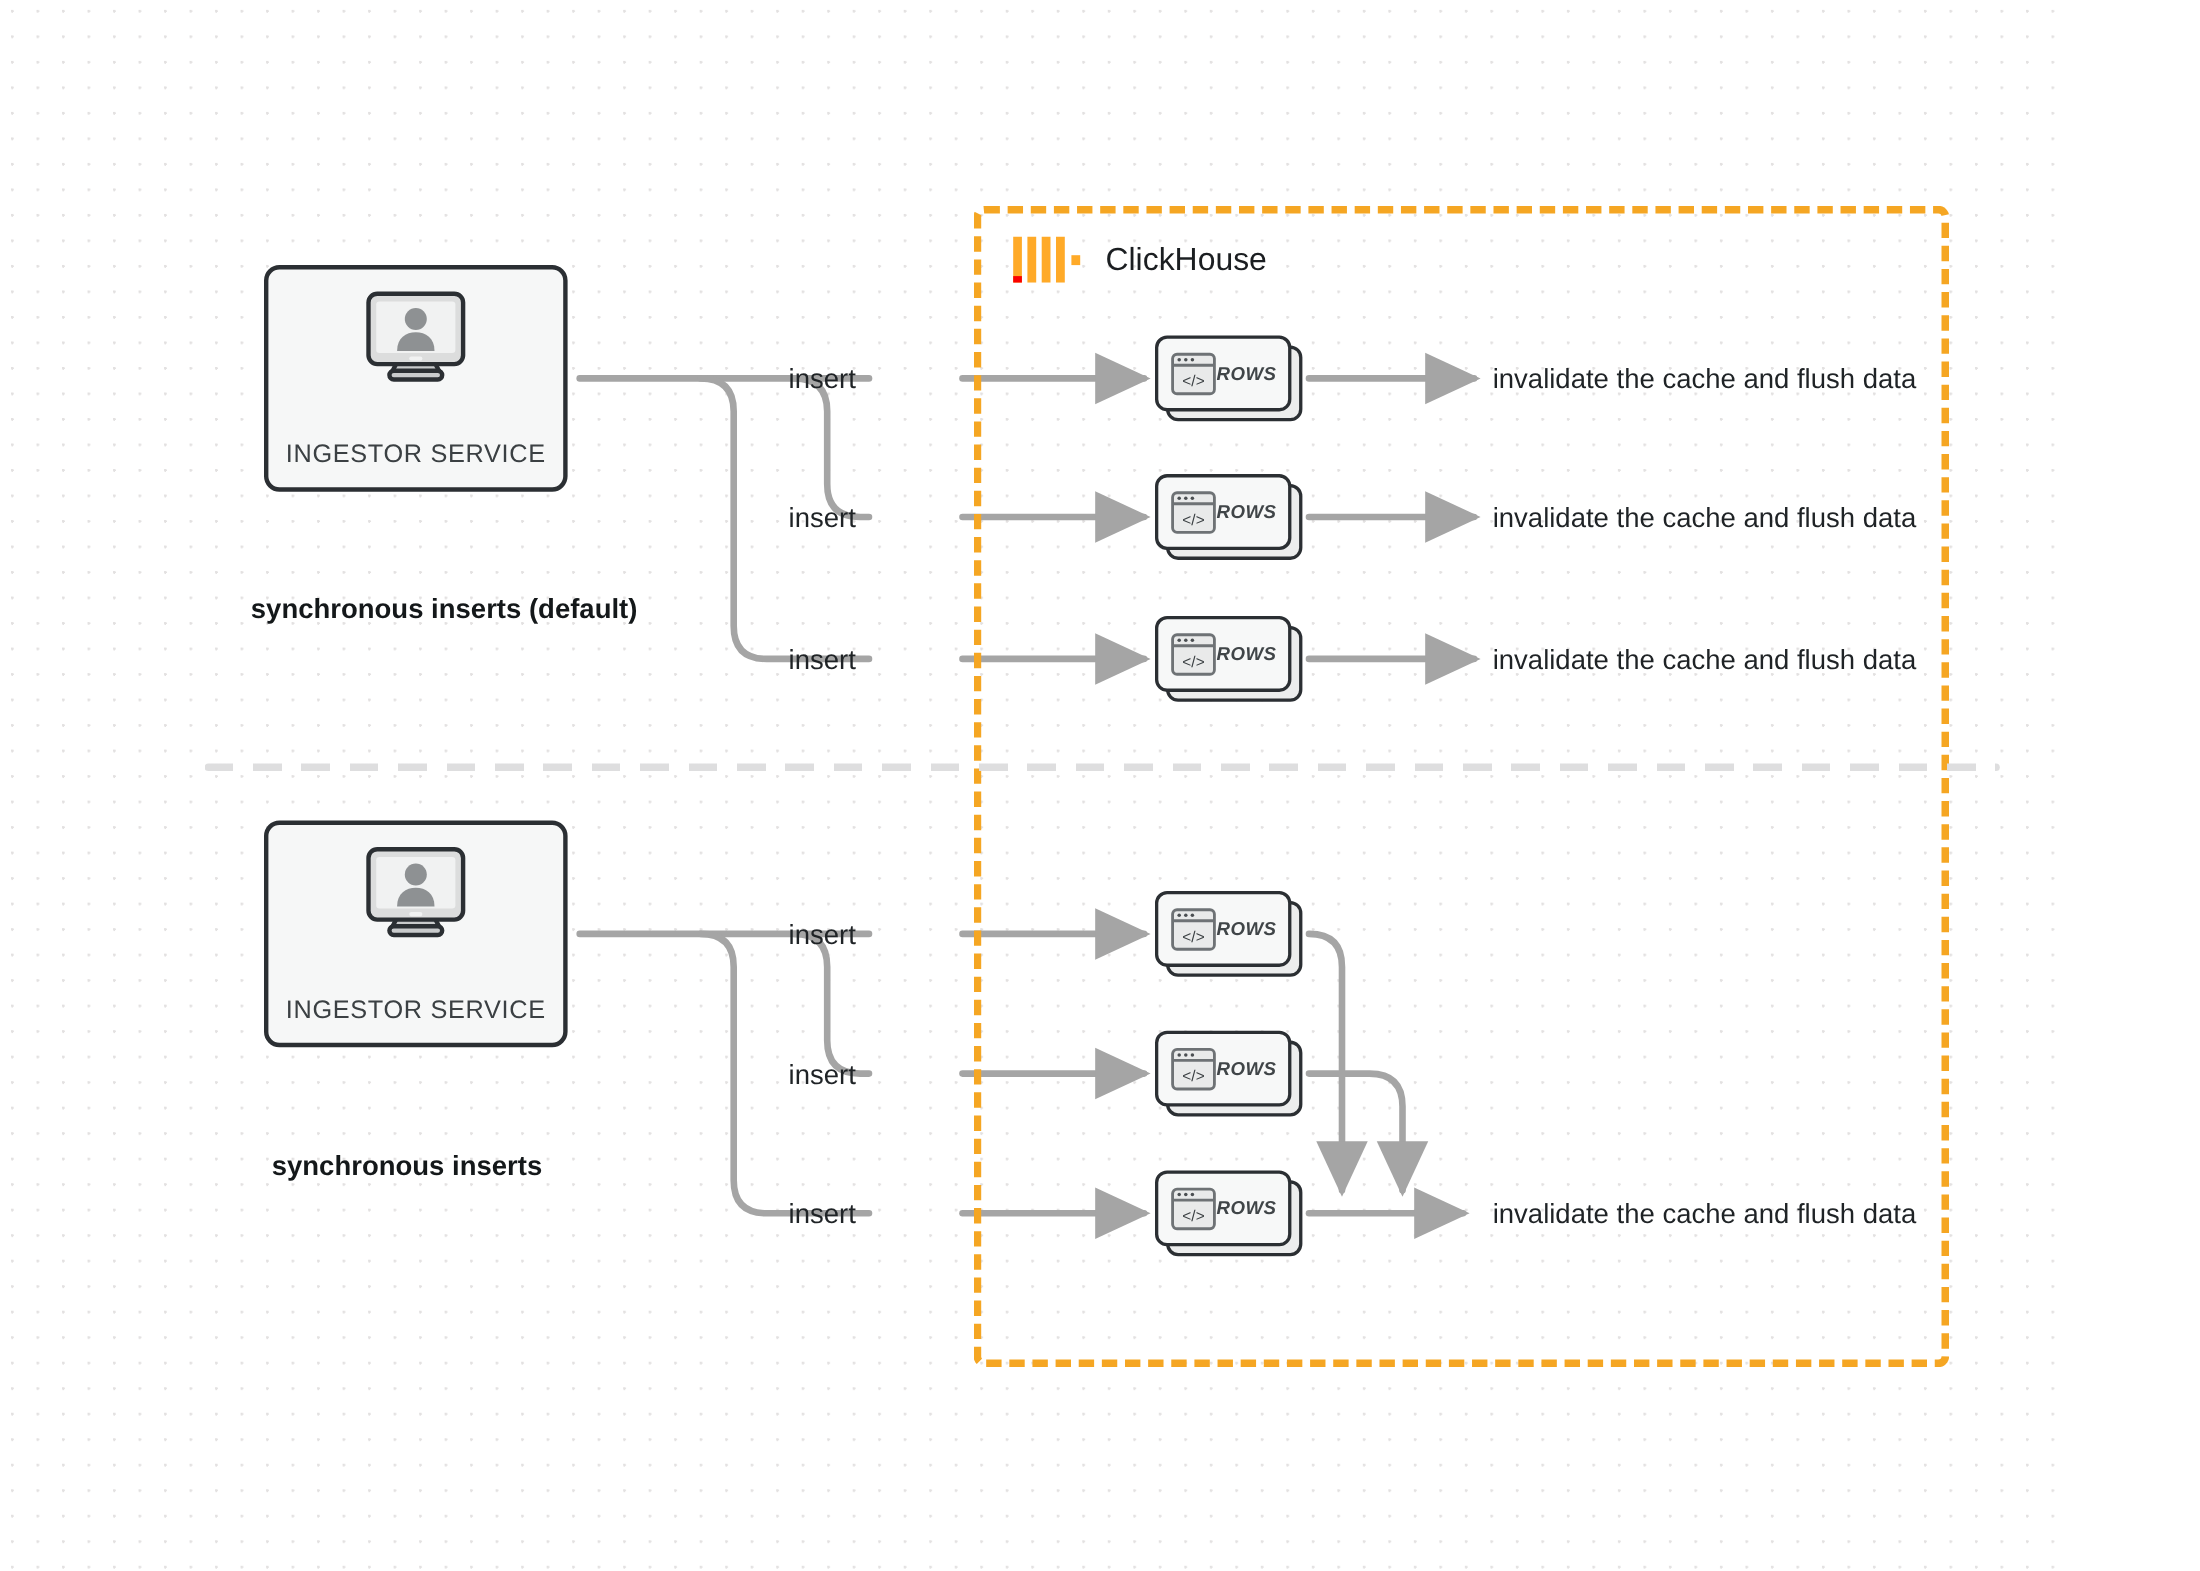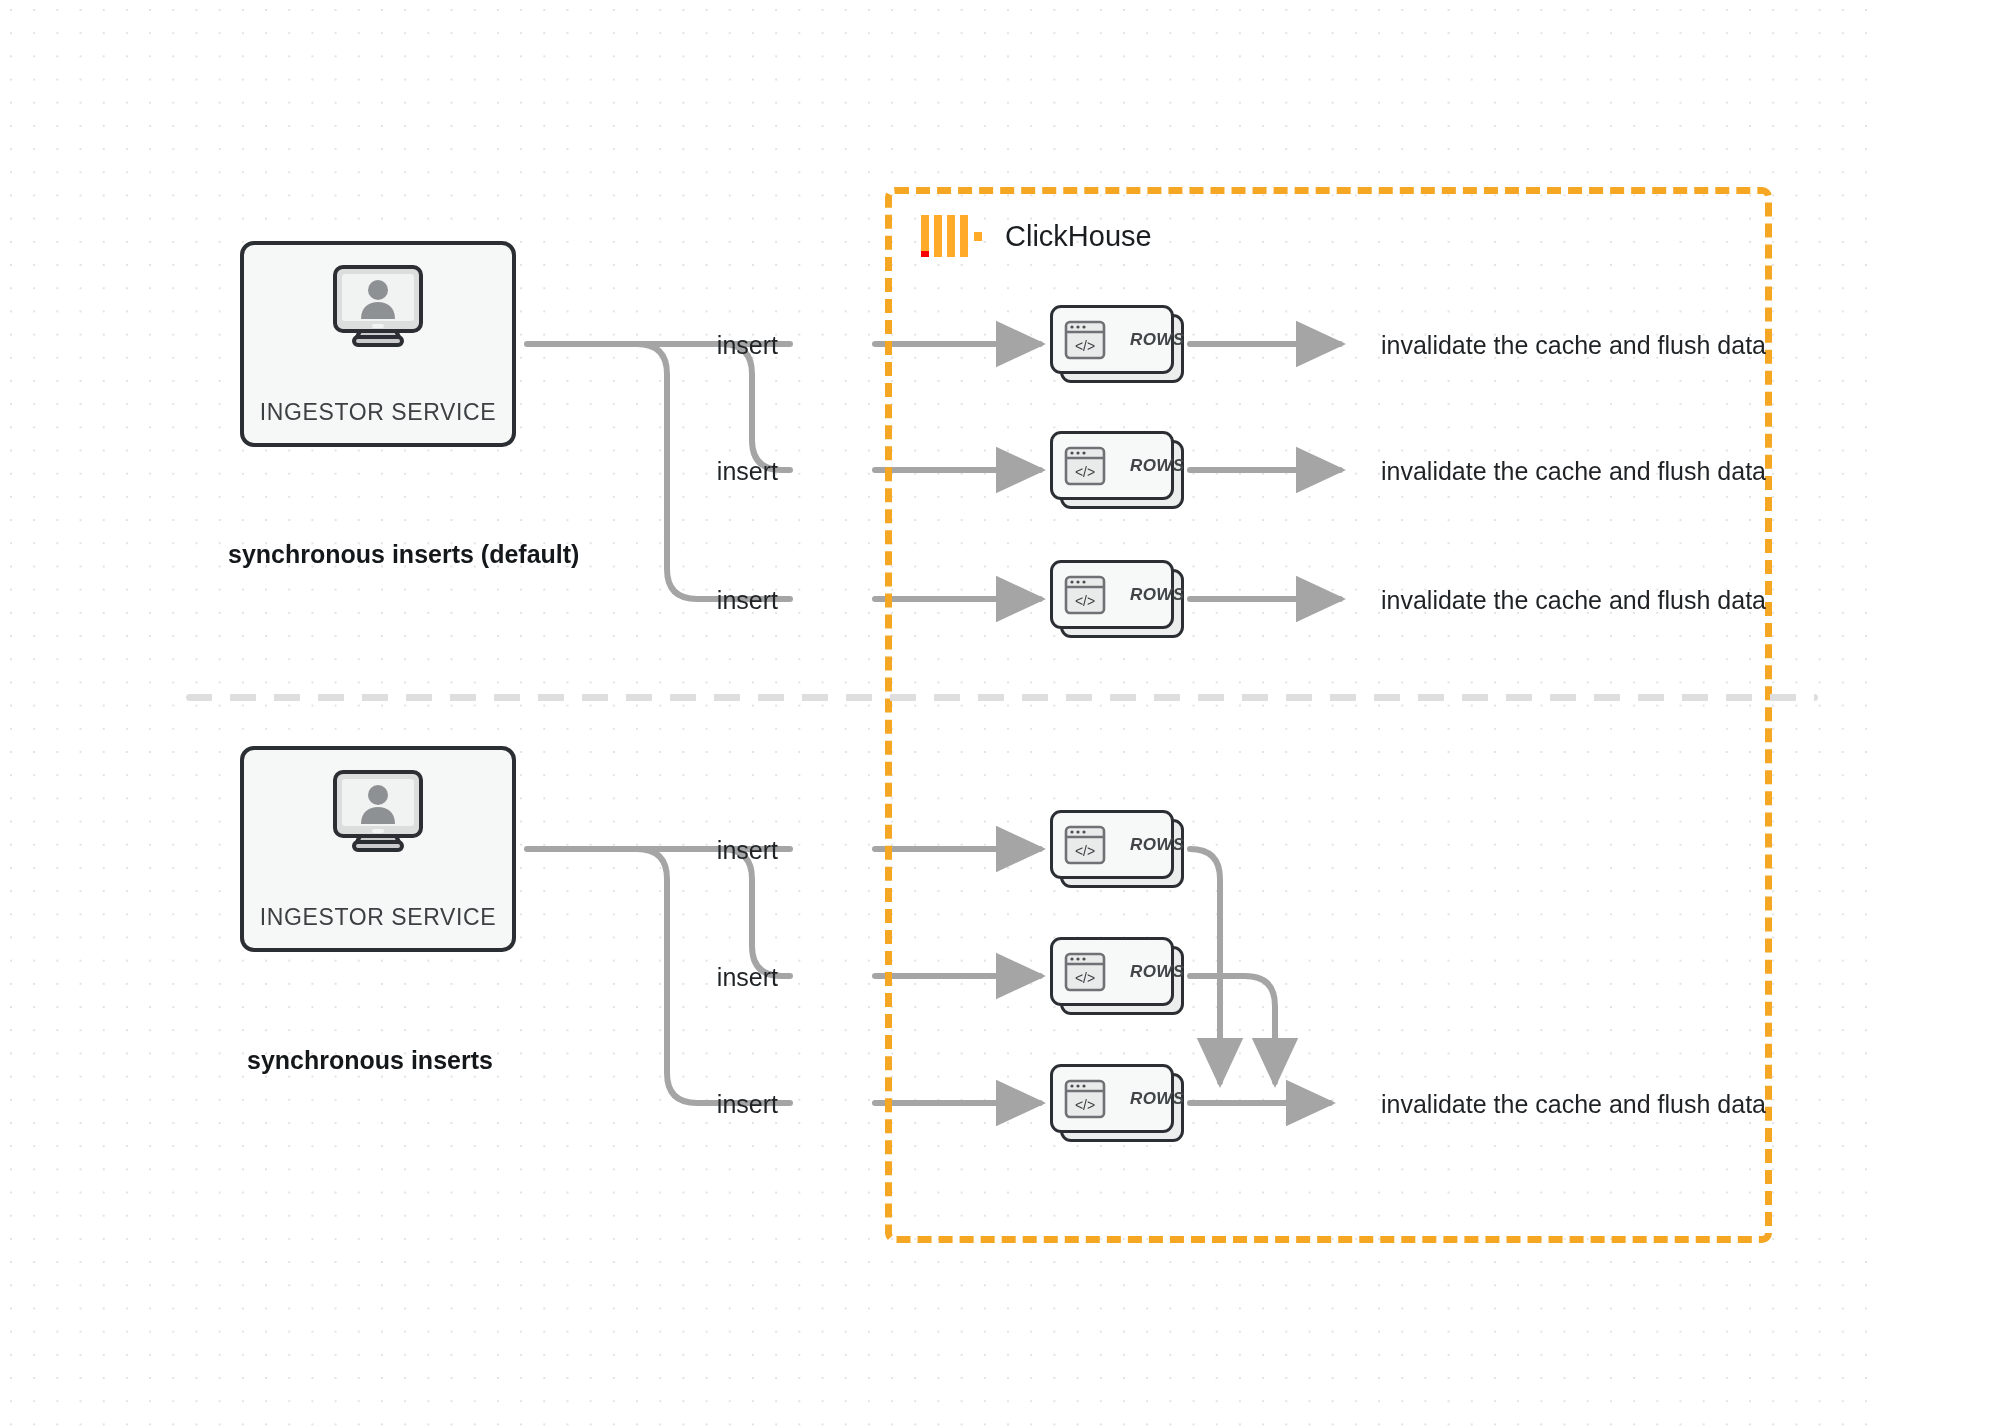--- a/index.html
+++ b/index.html
@@ -56,21 +56,21 @@
   .rows-card {
     position: absolute; left: 0; top: 0;
     width: 124px; height: 69px;
     background: #f7f8f8;
     border: 3px solid #2b2f33;
     border-radius: 11px;
     display: flex; align-items: center;
   }
   .rows-win { margin-left: 11px; width: 42px; height: 40px; flex: none; }
   .rows-text {
-    margin-left: 24px;
+    margin-left: 0;
     font-size: 17px;
     font-style: italic;
     font-weight: bold;
     color: #404548;
     letter-spacing: 0.4px;
   }
 
   
   .edge-label {
     position: absolute;
@@ -84,21 +84,20 @@
     font-weight: bold;
     color: #14181a;
     white-space: nowrap;
     margin-top: 22px;
   }
   .sink-label {
     position: absolute;
     font-size: 25px;
     color: #1f2326;
     white-space: nowrap;
-    margin-left: 24px;
   }
 
   
   .ch-boundary {
     position: absolute;
     border: 7px dashed #f5a623;
     border-radius: 10px;
   }
   .ch-brand {
     position: absolute;

